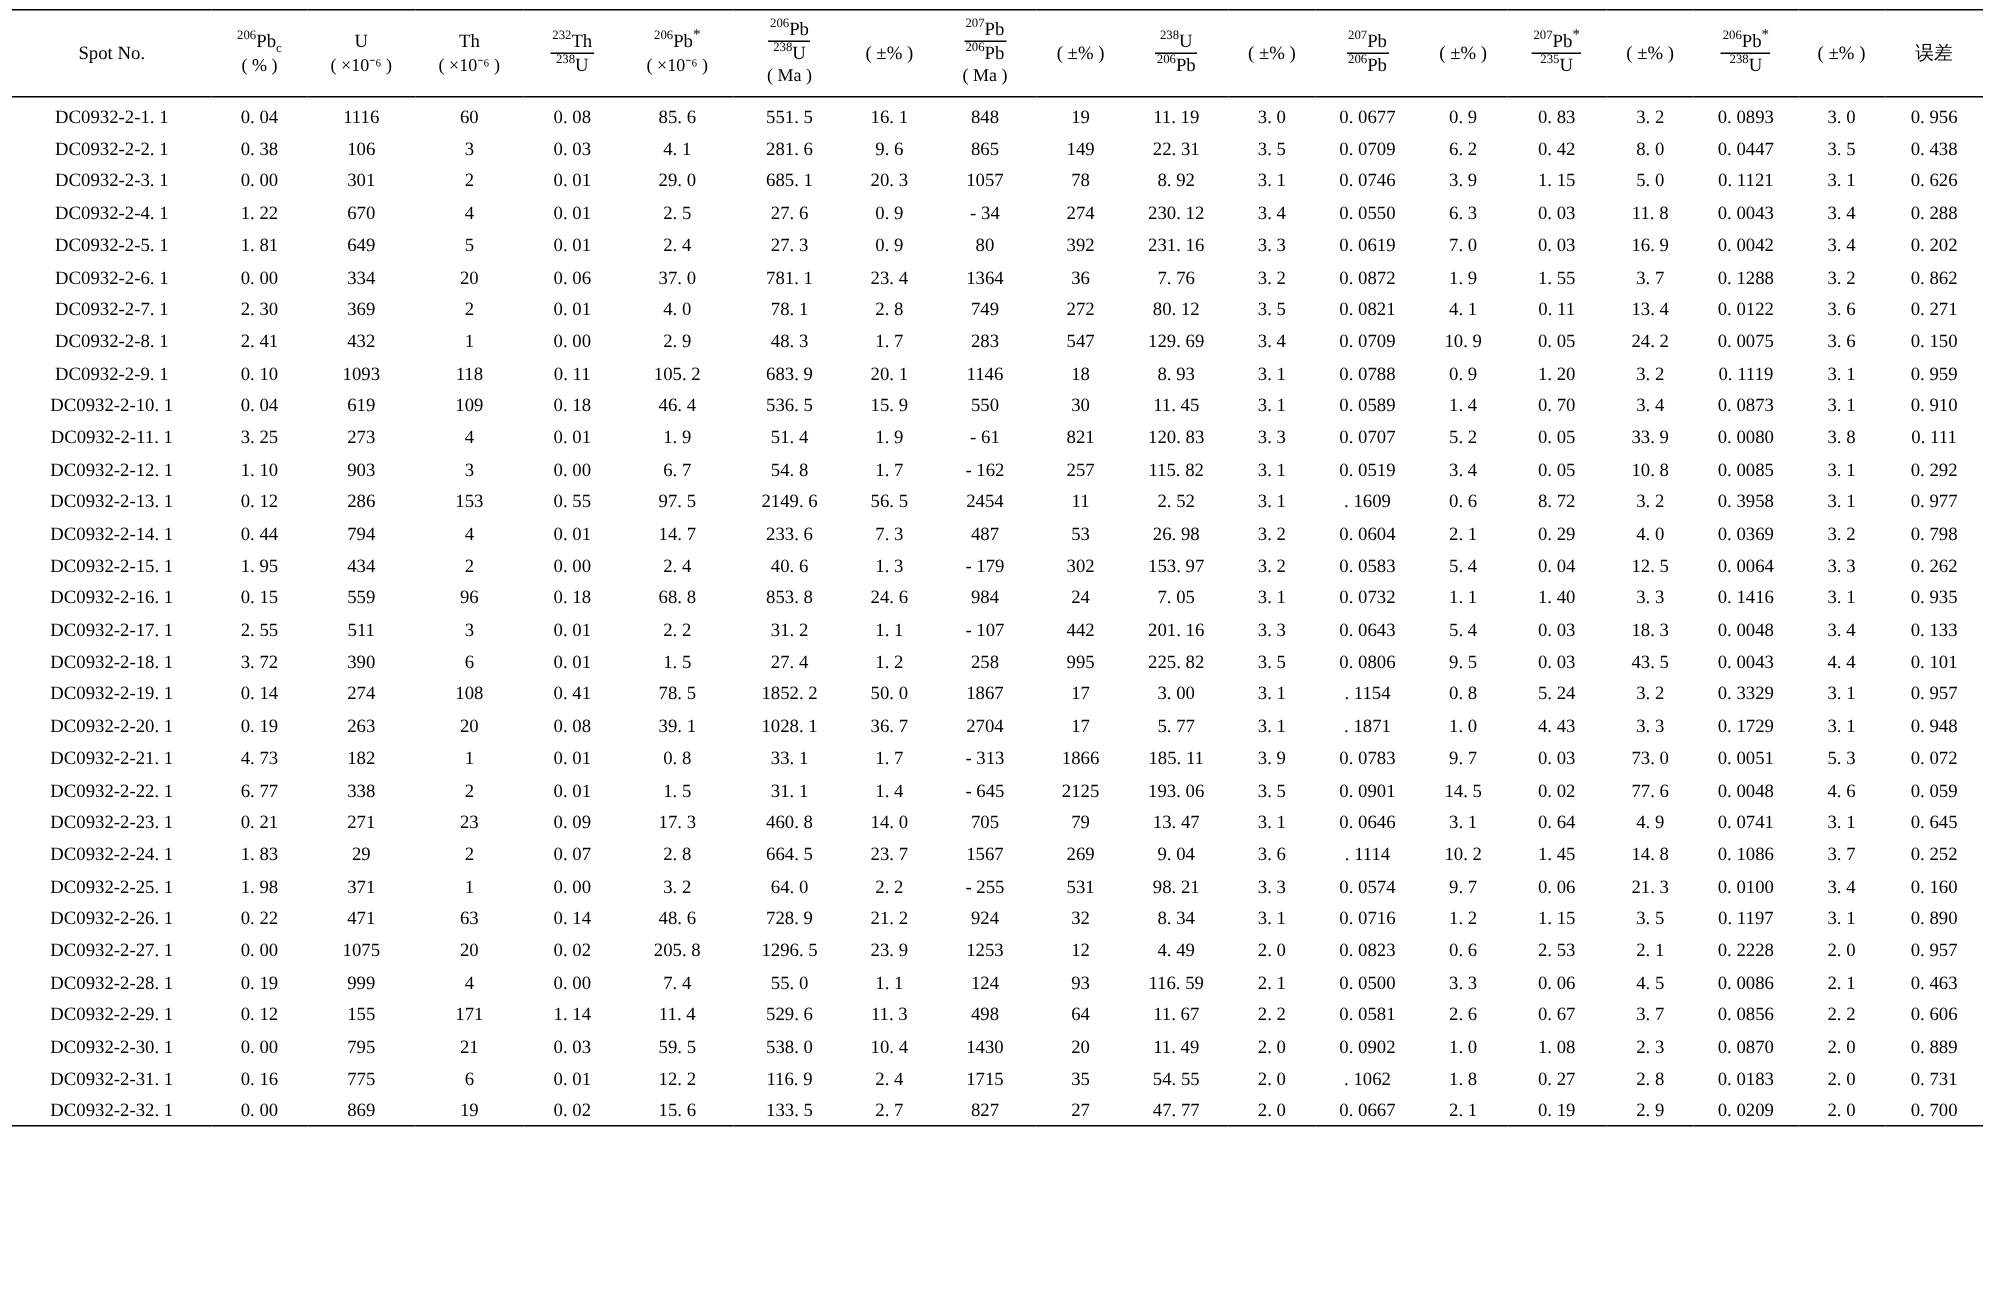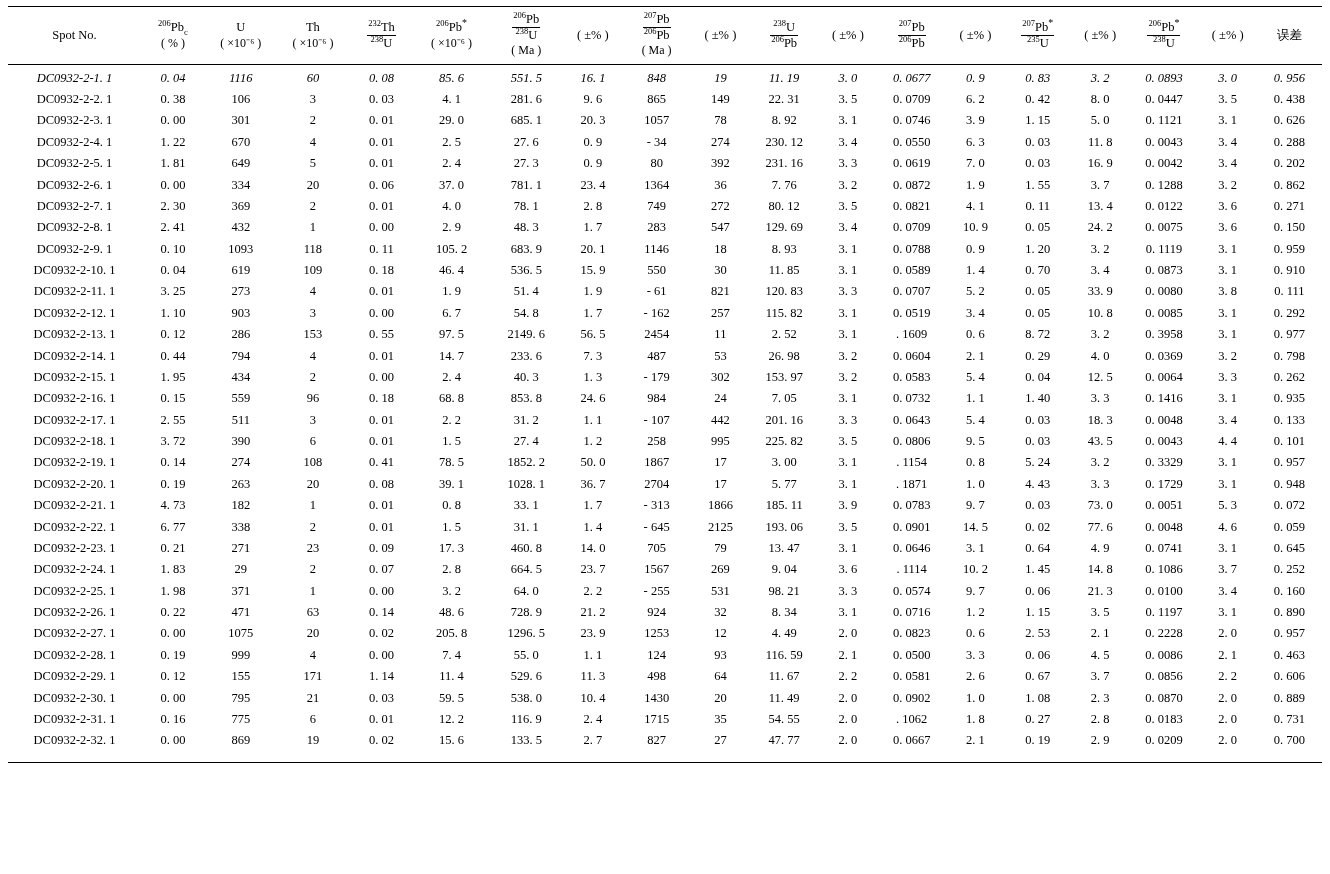--- a/index.html
+++ b/index.html
@@ -39,25 +39,24 @@
   }
   table.geochron tbody td {
     padding: 3.2px 2px;
     text-align: center;
     vertical-align: middle;
     white-space: nowrap;
     font-size: 12.5px;
   }
   table.geochron tbody tr:first-child td {
     padding-top: 6px;
-    font-style: italic;
   }
   table.geochron tbody tr:last-child td {
     border-bottom: 1.6px solid #000;
-    padding-bottom: 14px;
+    padding-bottom: 2px;
   }
   td.spot, th.spot {
     text-align: center;
   }
   
   .frac {
     display: inline-block;
     vertical-align: middle;
     text-align: center;
     line-height: 1.05;
@@ -404,21 +403,21 @@
           <td class="spot">DC0932-2-10. 1</td>
           <td>0. 04</td>
           <td>619</td>
           <td>109</td>
           <td>0. 18</td>
           <td>46. 4</td>
           <td>536. 5</td>
           <td>15. 9</td>
           <td>550</td>
           <td>30</td>
-          <td>11. 85</td>
+          <td>11. 45</td>
           <td>3. 1</td>
           <td>0. 0589</td>
           <td>1. 4</td>
           <td>0. 70</td>
           <td>3. 4</td>
           <td>0. 0873</td>
           <td>3. 1</td>
           <td>0. 910</td>
         </tr>
         <tr>
@@ -505,21 +504,21 @@
           <td>3. 2</td>
           <td>0. 798</td>
         </tr>
         <tr>
           <td class="spot">DC0932-2-15. 1</td>
           <td>1. 95</td>
           <td>434</td>
           <td>2</td>
           <td>0. 00</td>
           <td>2. 4</td>
-          <td>40. 3</td>
+          <td>40. 6</td>
           <td>1. 3</td>
           <td>- 179</td>
           <td>302</td>
           <td>153. 97</td>
           <td>3. 2</td>
           <td>0. 0583</td>
           <td>5. 4</td>
           <td>0. 04</td>
           <td>12. 5</td>
           <td>0. 0064</td>

